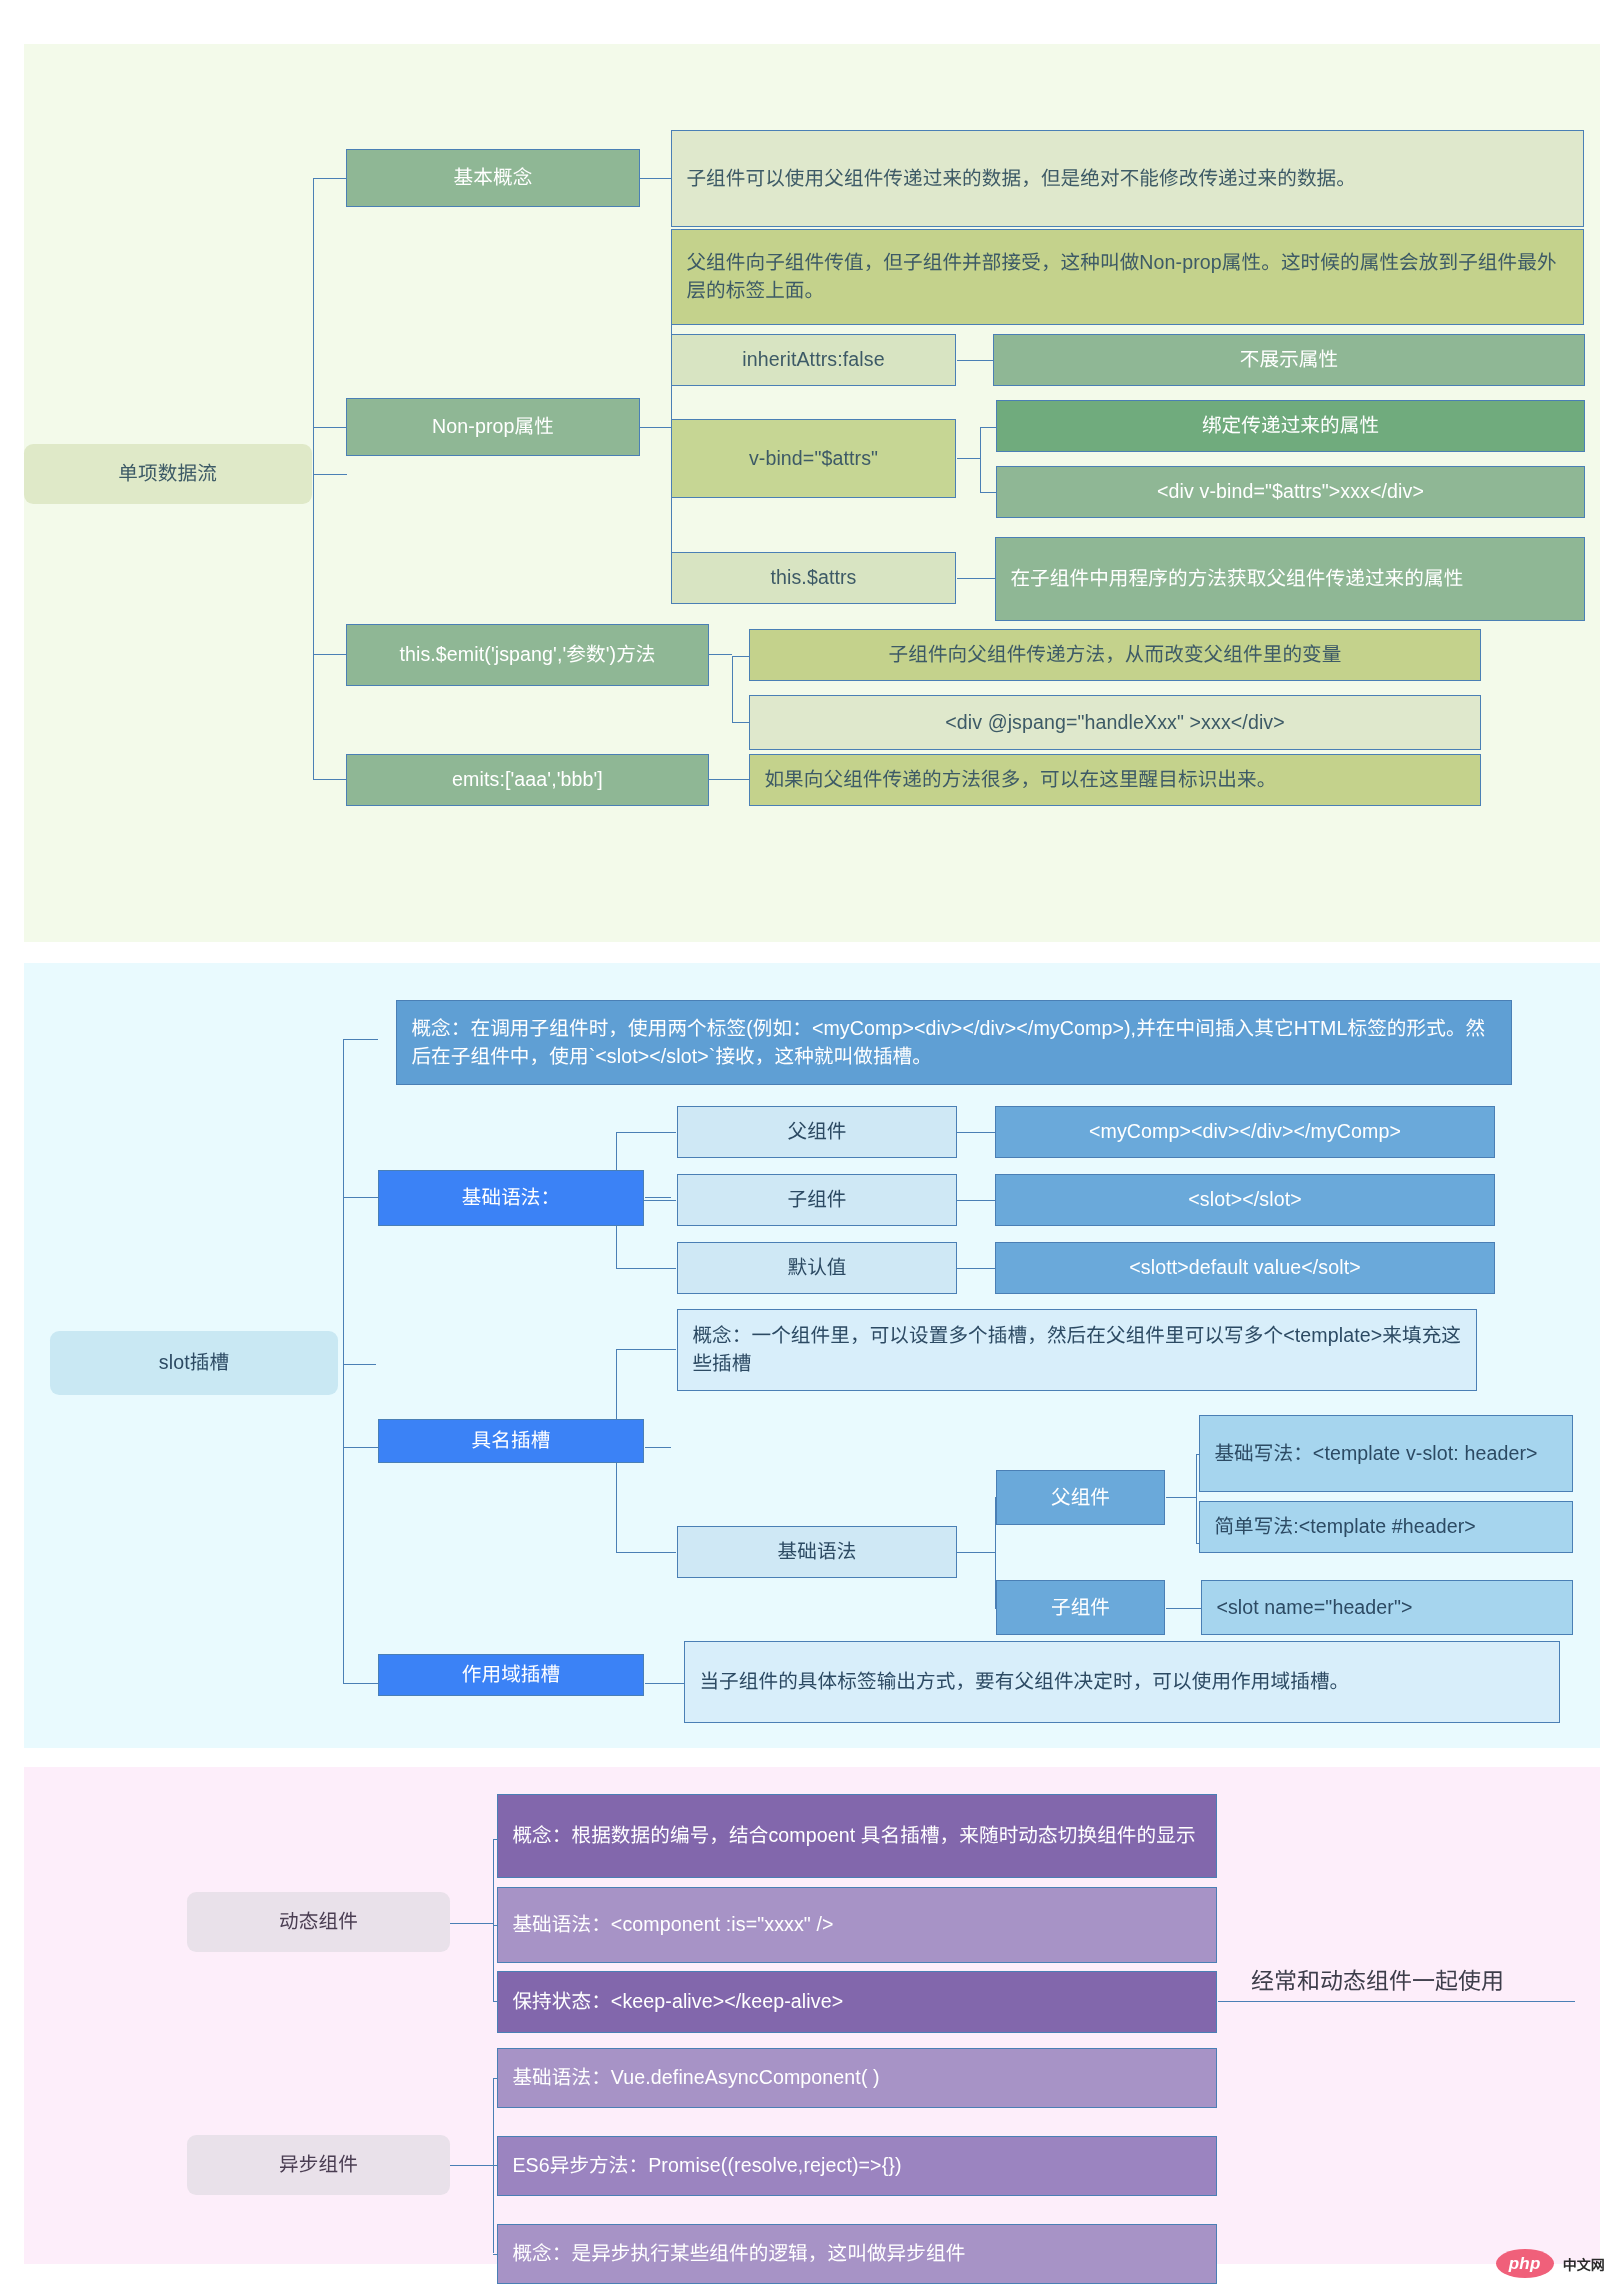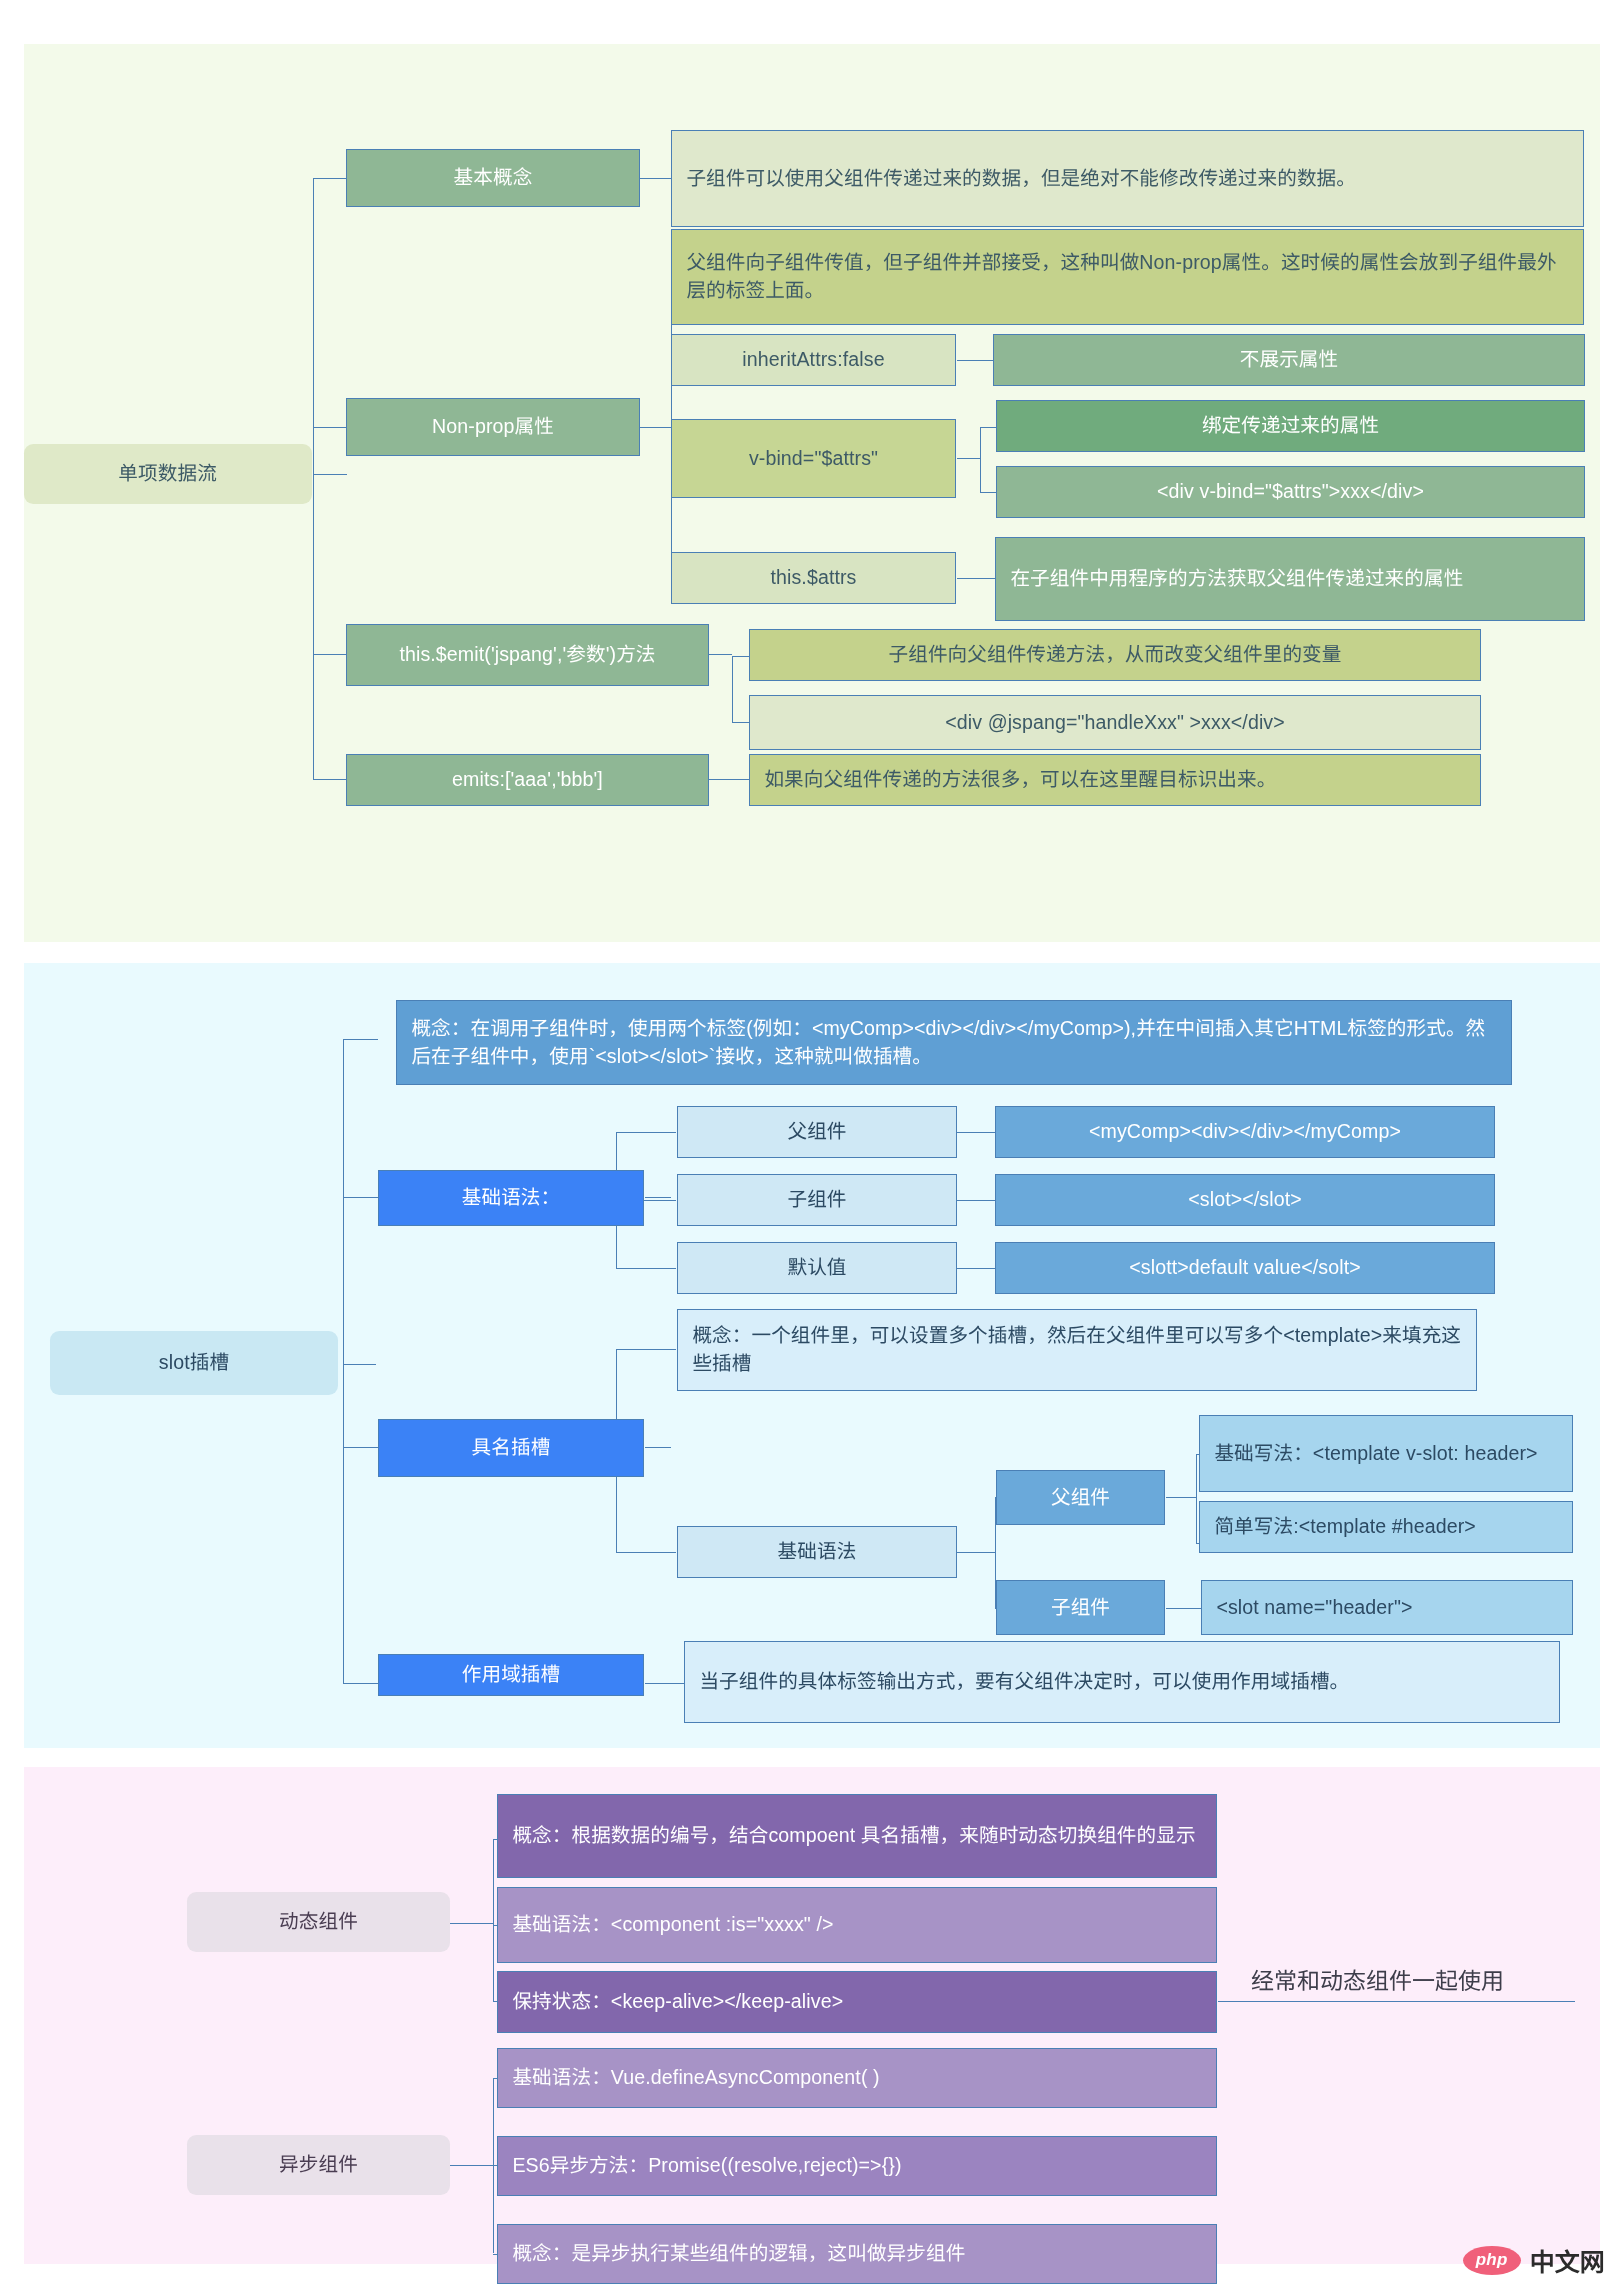--- a/index.html
+++ b/index.html
@@ -115,21 +115,21 @@
     color: #ffffff;
     font-style: italic;
     font-weight: bold;
     font-size: 17px;
     display: flex;
     align-items: center;
     justify-content: center;
     letter-spacing: 0.3px;
   }
   #watermark .wm-text {
-    font-size: 25px;
+    font-size: 14px;
     color: #2b2b2b;
     font-weight: bold;
   }
 </style>
 </head>
 <body>
 
 <div class="canvas">
 
   <div class="section" id="section-one"></div>
@@ -297,21 +297,21 @@
   </div>
 
   <div class="node center b-light" style="left:677px; top:1242px; width:280px; height:52px;">
     <span class="pad">默认值</span>
   </div>
 
   <div class="node center b-med" style="left:995px; top:1242px; width:500px; height:52px;">
     <span class="pad">&lt;slott&gt;default value&lt;/solt&gt;</span>
   </div>
 
-  <div class="node center b-dark" style="left:378px; top:1419px; width:266px; height:58px;">
+  <div class="node center b-dark" style="left:378px; top:1419px; width:266px; height:44px;">
     <span class="pad">具名插槽</span>
   </div>
 
   <div class="node left b-pale" style="left:677px; top:1309px; width:800px; height:82px;">
     <span class="pad">概念：一个组件里，可以设置多个插槽，然后在父组件里可以写多个&lt;template&gt;来填充这些插槽</span>
   </div>
 
   <div class="node center b-light" style="left:677px; top:1526px; width:280px; height:52px;">
     <span class="pad">基础语法</span>
   </div>

